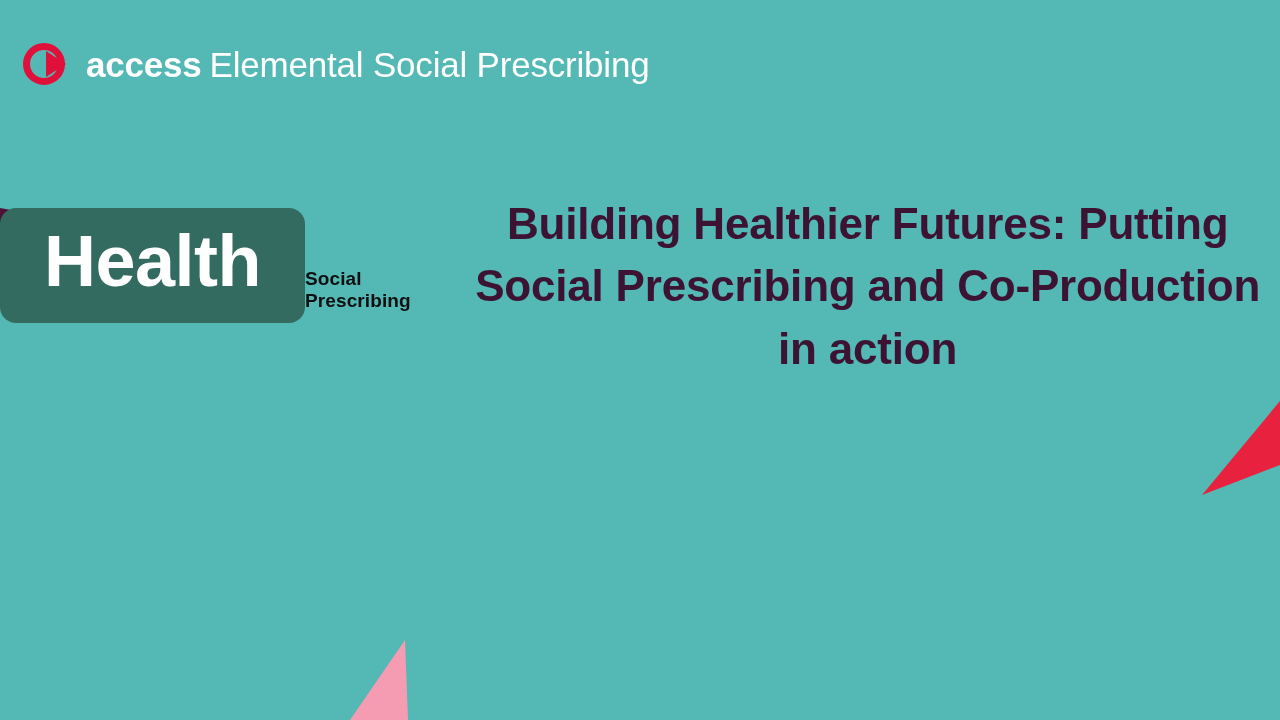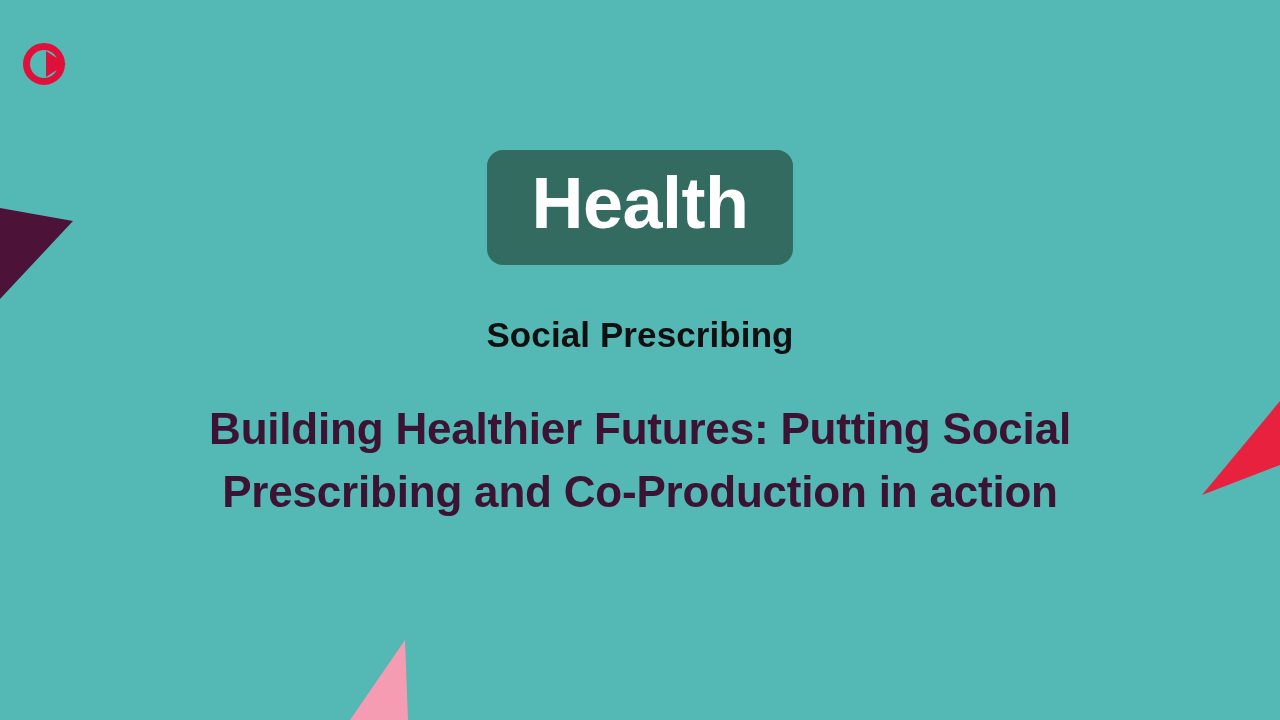--- a/index.html
+++ b/index.html
@@ -60,42 +60,41 @@
     margin-left: 8px;
   }
 
   
   #content {
     position: absolute;
     left: 0;
     right: 0;
     top: 150px;
     display: flex;
-    flex-direction: column;
     align-items: center;
   }
 
   #category-badge {
     background: #336b61;
     border-radius: 16px;
     padding: 14px 44px 22px 44px;
     display: inline-block;
   }
   #category-badge-label {
     color: #ffffff;
     font-size: 72px;
     font-weight: 700;
     line-height: 1.1;
     letter-spacing: -0.5px;
   }
 
   #subtitle {
     margin-top: 50px;
     color: #101010;
-    font-size: 35px;
+    font-size: 19px;
     font-weight: 700;
     letter-spacing: 0.1px;
   }
 
   #session-title {
     margin-top: 43px;
     width: 920px;
     text-align: center;
     color: #3d1333;
     font-size: 44px;
@@ -119,20 +118,23 @@
 
   <svg class="deco" id="deco-bottom-triangle" viewBox="0 0 100 80">
     <polygon points="75,0 20,80 78,80" fill="#f59cb2"></polygon>
   </svg>
 
   <div id="brand-bar">
     <svg id="brand-logo-mark" viewBox="0 0 58 52">
       <path d="M44 26 L24 13 L24 39 Z" fill="#e0103a"></path>
       <circle cx="22" cy="26" r="17.5" fill="none" stroke="#e0103a" stroke-width="7"></circle>
     </svg>
+    <div id="brand-wordmark">
+      <span id="brand-access">access</span><span id="brand-product">Elemental Social Prescribing</span>
+    </div>
   </div>
 
   <div id="content">
 
     <div id="category-badge">
       <span id="category-badge-label">Health</span>
     </div>
 
     <div id="subtitle">Social Prescribing</div>
 

